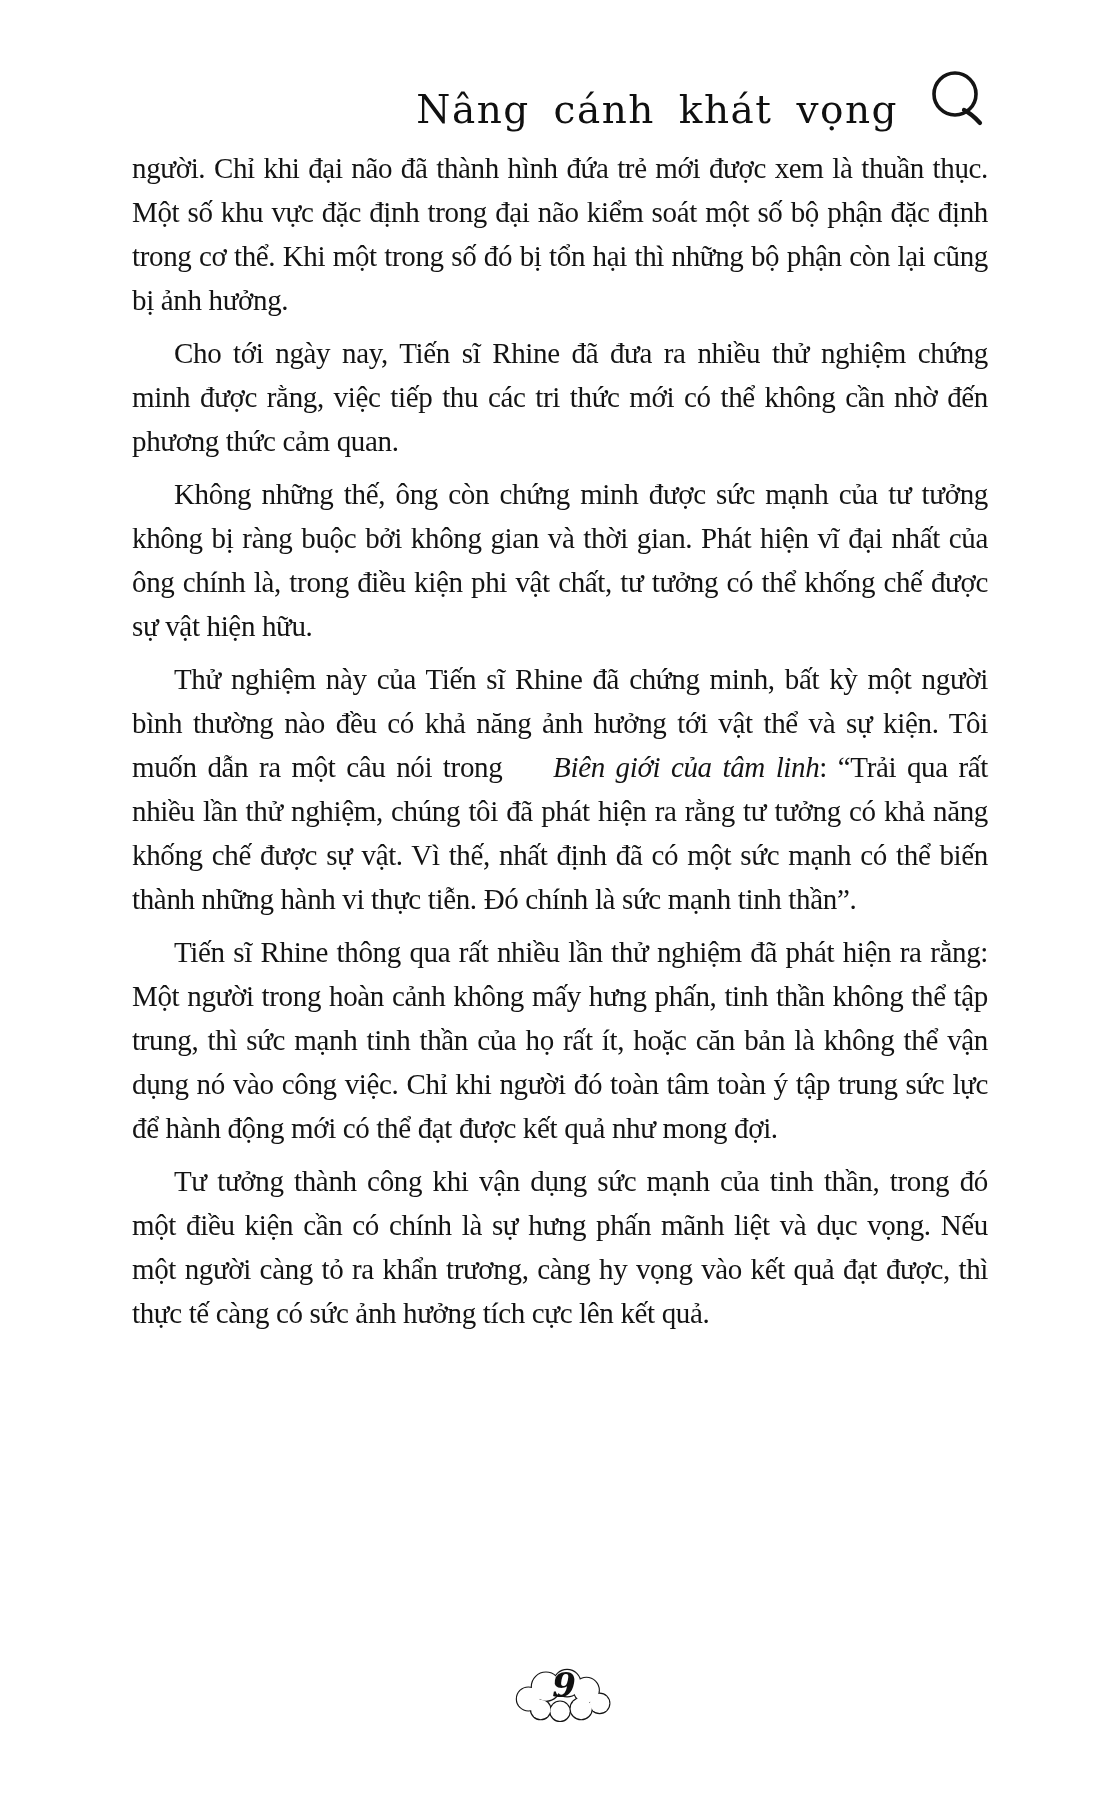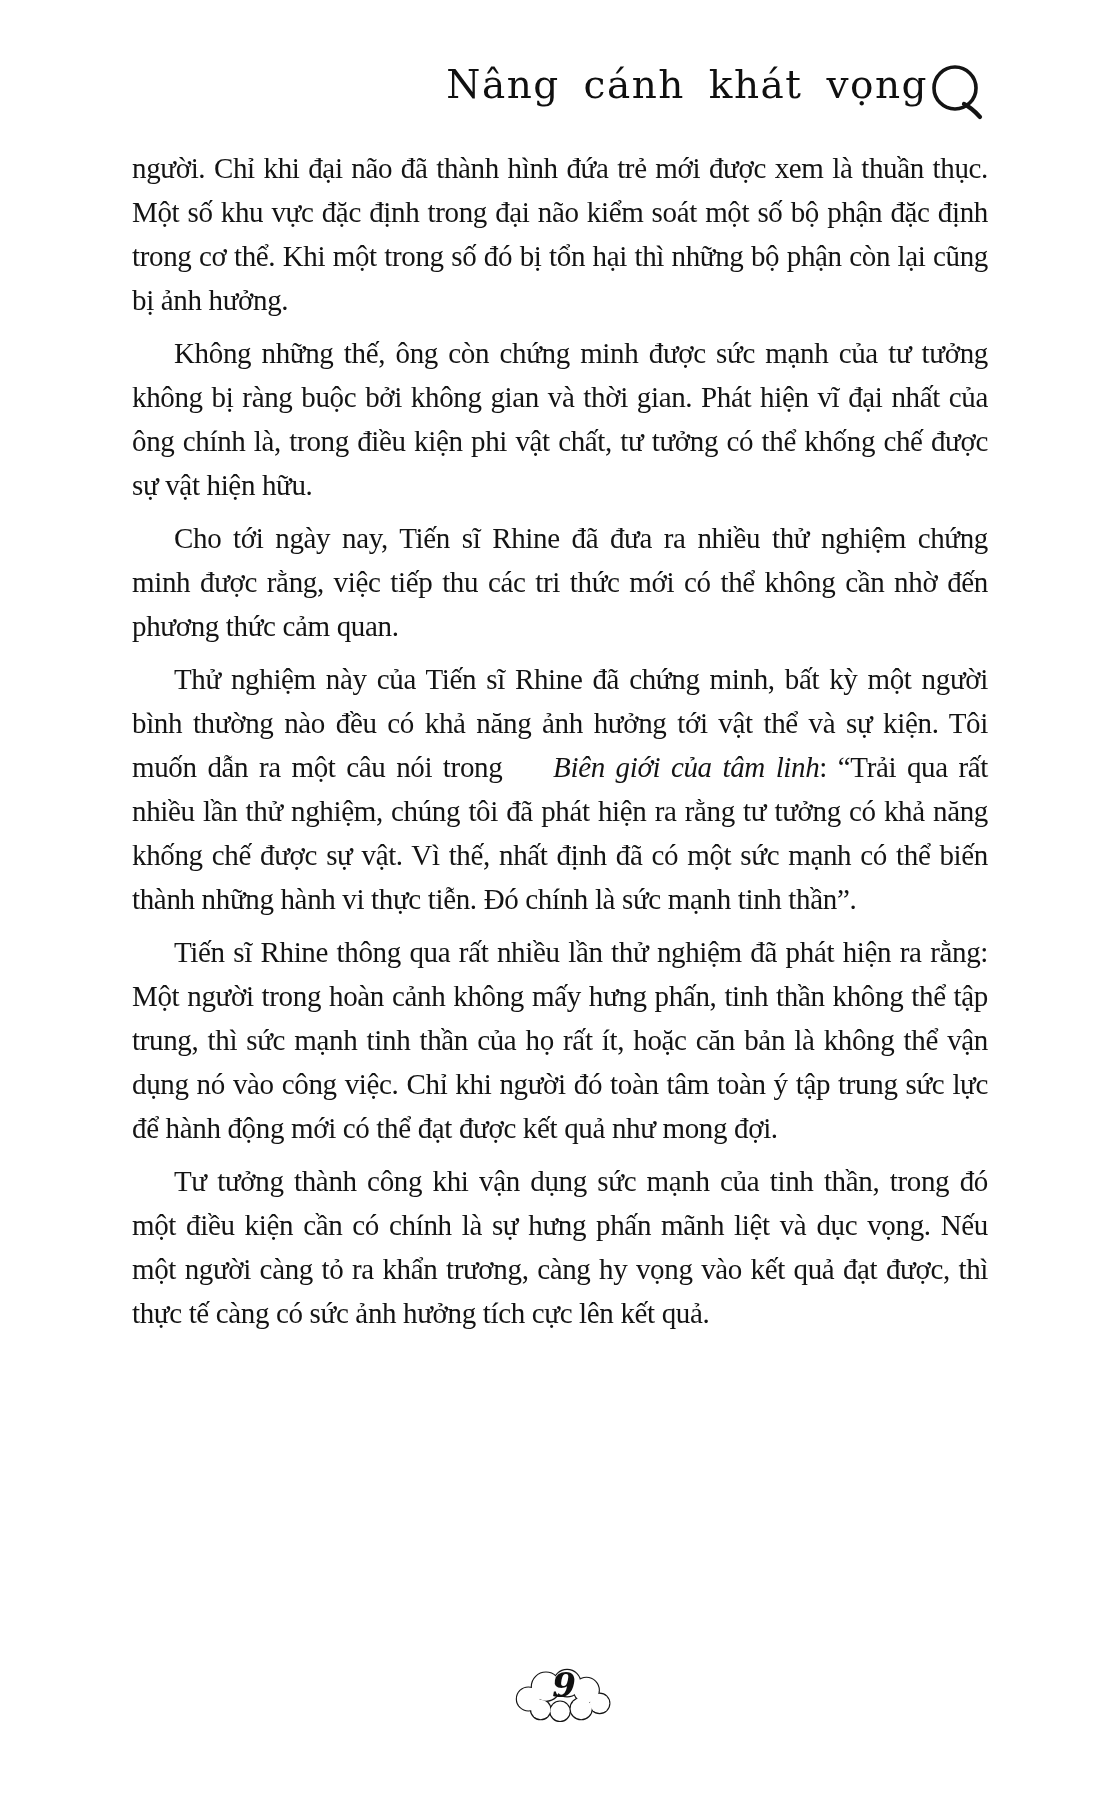--- a/index.html
+++ b/index.html
@@ -15,21 +15,22 @@
     font-family: "Liberation Serif", serif;
     color: #141414;
     overflow: hidden;
   }
   
   .running-head {
     position: absolute;
     top: 62px;
     right: 131px;
     display: flex;
-    align-items: flex-start;
+    align-items: flex-end;
+    gap: 30px;
     height: 70px;
   }
   .head-title {
     font-family: "DejaVu Serif", serif;
     font-size: 39px;
     letter-spacing: 1.5px;
     word-spacing: 10px;
     color: #101010;
     white-space: nowrap;
   }
@@ -103,22 +104,22 @@
   <header class="running-head">
     <span class="head-title">Nâng cánh khát vọng</span>
     <svg class="q-logo" viewBox="0 0 60 64" aria-hidden="true">
       <circle cx="27" cy="26" r="21" fill="none" stroke="#141414" stroke-width="3.6"></circle>
       <path d="M 36 42 Q 44 46 52 55" fill="none" stroke="#141414" stroke-width="4.2" stroke-linecap="round"></path>
     </svg>
   </header>
 
   <main class="body-text">
       <p class="para"><span>người. Chỉ khi đại não đã thành hình đứa trẻ mới được xem là thuần thục. Một số khu vực đặc định trong đại não kiểm soát một số bộ phận đặc định trong cơ thể. Khi một trong số đó bị tổn hại thì những bộ phận còn lại cũng bị ảnh hưởng.</span></p>
+      <p class="para indent"><span>Cho tới ngày nay, Tiến sĩ Rhine đã đưa ra nhiều thử nghiệm chứng minh được rằng, việc tiếp thu các tri thức mới có thể không cần nhờ đến phương thức cảm quan.</span></p>
       <p class="para indent"><span>Không những thế, ông còn chứng minh được sức mạnh của tư tưởng không bị ràng buộc bởi không gian và thời gian. Phát hiện vĩ đại nhất của ông chính là, trong điều kiện phi vật chất, tư tưởng có thể khống chế được sự vật hiện hữu.</span></p>
-      <p class="para indent"><span>Cho tới ngày nay, Tiến sĩ Rhine đã đưa ra nhiều thử nghiệm chứng minh được rằng, việc tiếp thu các tri thức mới có thể không cần nhờ đến phương thức cảm quan.</span></p>
       <p class="para indent"><span>Thử nghiệm này của Tiến sĩ Rhine đã chứng minh, bất kỳ một người bình thường nào đều có khả năng ảnh hưởng tới vật thể và sự kiện. Tôi muốn dẫn ra một câu nói trong </span><span class="italic">Biên giới của tâm linh</span><span>: “Trải qua rất nhiều lần thử nghiệm, chúng tôi đã phát hiện ra rằng tư tưởng có khả năng khống chế được sự vật. Vì thế, nhất định đã có một sức mạnh có thể biến thành những hành vi thực tiễn. Đó chính là sức mạnh tinh thần”.</span></p>
       <p class="para indent"><span>Tiến sĩ Rhine thông qua rất nhiều lần thử nghiệm đã phát hiện ra rằng: Một người trong hoàn cảnh không mấy hưng phấn, tinh thần không thể tập trung, thì sức mạnh tinh thần của họ rất ít, hoặc căn bản là không thể vận dụng nó vào công việc. Chỉ khi người đó toàn tâm toàn ý tập trung sức lực để hành động mới có thể đạt được kết quả như mong đợi.</span></p>
       <p class="para indent"><span>Tư tưởng thành công khi vận dụng sức mạnh của tinh thần, trong đó một điều kiện cần có chính là sự hưng phấn mãnh liệt và dục vọng. Nếu một người càng tỏ ra khẩn trương, càng hy vọng vào kết quả đạt được, thì thực tế càng có sức ảnh hưởng tích cực lên kết quả.</span></p>
     </main>
 
   <footer class="page-footer">
     <div class="cloud-wrap">
       <svg viewBox="0 0 125 75" aria-hidden="true">
         <g fill="none" stroke="#141414" stroke-width="2.6">
           <circle cx="22" cy="42" r="13"></circle>

